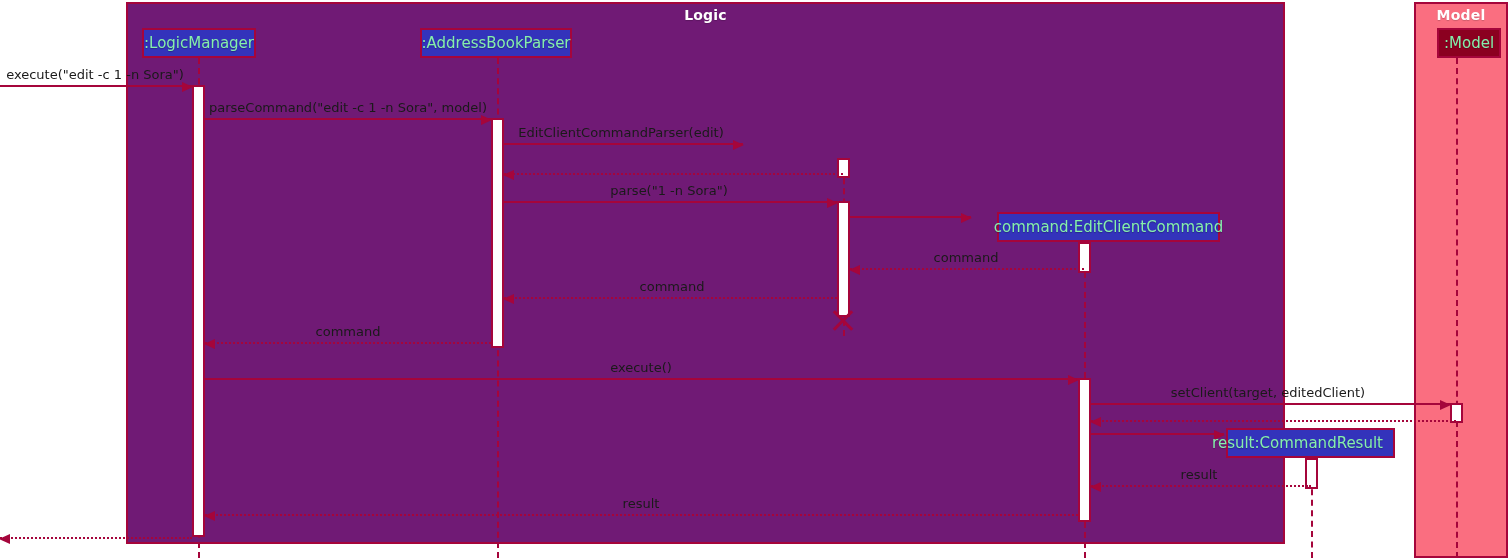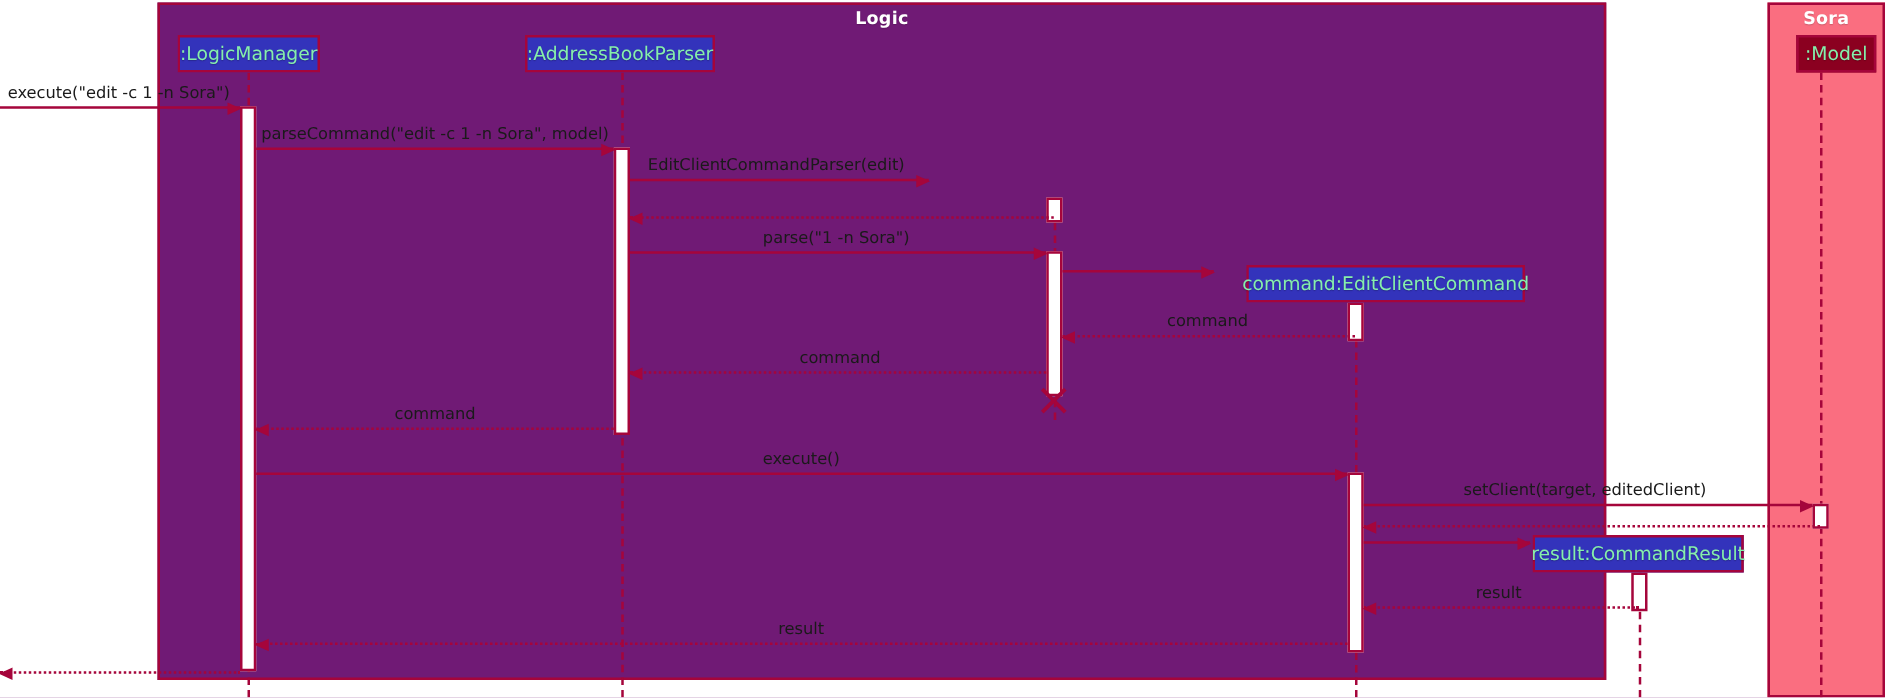--- a/index.html
+++ b/index.html
@@ -116,21 +116,21 @@
   .destroy span.b { transform: rotate(-45deg); }
 </style>
 </head>
 <body>
 
 <div id="canvas">
     <div class="partition" style="left: 126px; top: 2px; width: 1159px; height: 542px; background: #701a75;">
       <div class="partition-title">Logic</div>
     </div>
     <div class="partition" style="left: 1414px; top: 2px; width: 94px; height: 556px; background: rgb(250, 110, 128);">
-      <div class="partition-title">Sora</div>
+      <div class="partition-title">Model</div>
     </div>
     <div class="lifeline" style="left: 198px; top: 58px; height: 500px;"></div>
     <div class="lifeline" style="left: 497px; top: 58px; height: 500px;"></div>
     <div class="lifeline" style="left: 843px; top: 158px; height: 178px;"></div>
     <div class="lifeline" style="left: 1084px; top: 242px; height: 316px;"></div>
     <div class="lifeline" style="left: 1311px; top: 458px; height: 100px;"></div>
     <div class="lifeline" style="left: 1456px; top: 58px; height: 500px;"></div>
     <div class="activation" style="left: 192px; top: 85px; height: 452px;"></div>
     <div class="activation" style="left: 491px; top: 118px; height: 230px;"></div>
     <div class="activation" style="left: 837px; top: 158px; height: 20px;"></div>
@@ -200,21 +200,21 @@
     </div>
     <div class="pbox logic" style="left: 142px; top: 28px; width: 114px; height: 30px;">
       <span>:LogicManager</span>
     </div>
     <div class="pbox logic" style="left: 420px; top: 28px; width: 152px; height: 30px;">
       <span>:AddressBookParser</span>
     </div>
     <div class="pbox logic" style="left: 973px; top: 212px; width: 223px; height: 30px; margin-left: 24px;">
       <span>command:EditClientCommand</span>
     </div>
-    <div class="pbox logic" style="left: 1226px; top: 428px; width: 169px; height: 30px;">
+    <div class="pbox logic" style="left: 1226px; top: 428px; width: 169px; height: 30px; justify-content: flex-end;">
       <span>result:CommandResult</span>
     </div>
     <div class="pbox model" style="left: 1424px; top: 28px; width: 64px; height: 30px; margin-left: 13px;">
       <span>:Model</span>
     </div>
     <div class="destroy" style="left: 830px; top: 307px;">
       <span class="a"></span>
       <span class="b"></span>
     </div>
   </div>

